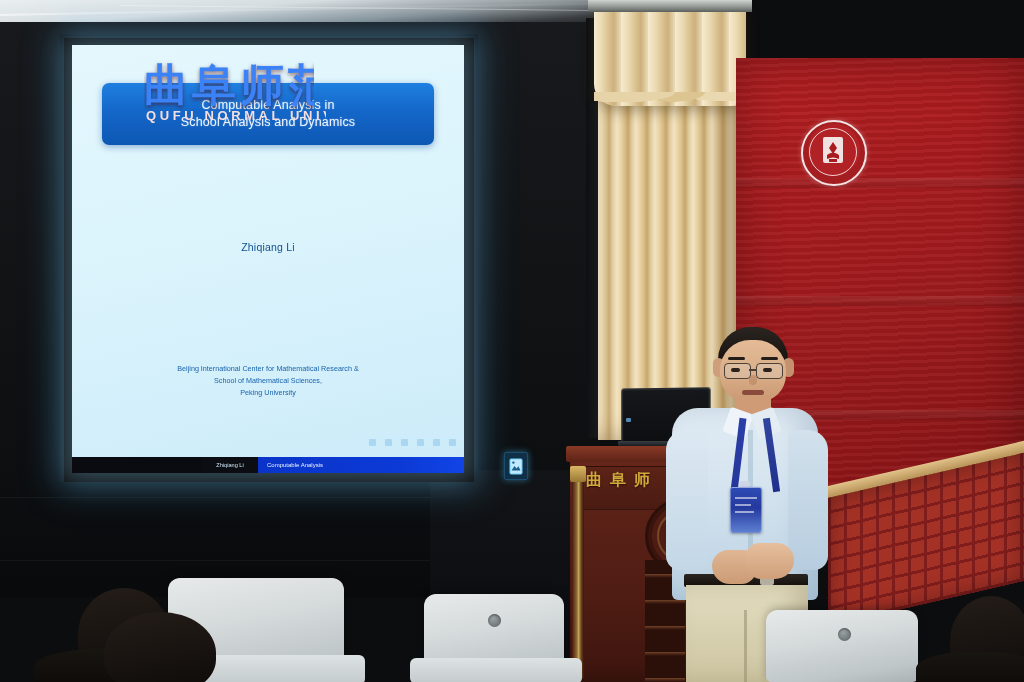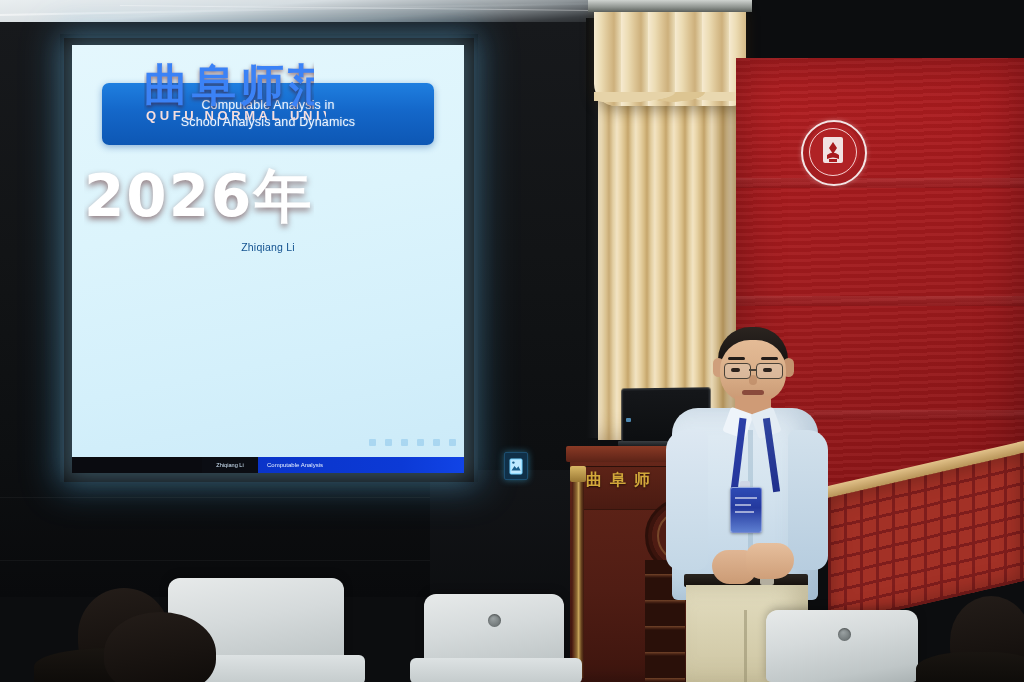--- a/index.html
+++ b/index.html
@@ -422,20 +422,25 @@
     <div class="title-box">
       <div class="title-line">Computable Analysis in</div>
       <div class="title-line">School Analysis and Dynamics</div>
     </div>
 
     <div class="author-en">Zhiqiang Li</div>
 
     <div class="joint">
     </div>
 
+    <div class="affil">
+      <div>Beijing International Center for Mathematical Research &amp;</div>
+      <div>School of Mathematical Sciences,</div>
+      <div>Peking University</div>
+    </div>
 
 
     <div class="beamer-nav">
       <span></span>
       <span></span>
       <span></span>
       <span></span>
       <span></span>
       <span></span>
     </div>
@@ -469,21 +474,20 @@
       <svg class="logo-emblem" viewBox="0 0 26 30" aria-hidden="true">
         <rect x="3" y="2" width="20" height="26" rx="2" fill="#f1e2e2"></rect>
         <path d="M13 7 L17 13 L13 19 L9 13 Z" fill="#a81b1e"></path>
         <path d="M7 20 Q13 15 19 20 L19 24 Q13 21 7 24 Z" fill="#a81b1e"></path>
         <rect x="9" y="24" width="8" height="3" fill="#a81b1e"></rect>
       </svg>
     </div>
   </div>
   <div class="banner-cn">曲阜师范</div>
   <div class="banner-en">QUFU NORMAL UNIV</div>
-  <div class="banner-year">2026年</div>
 
   <div class="lattice-top"></div>
   <div class="lattice"></div>
 
   <div class="laptop-screen"></div>
   <div class="laptop-dot"></div>
   <div class="laptop-base"></div>
 
   <div class="podium"></div>
   <div class="podium-top"></div>

